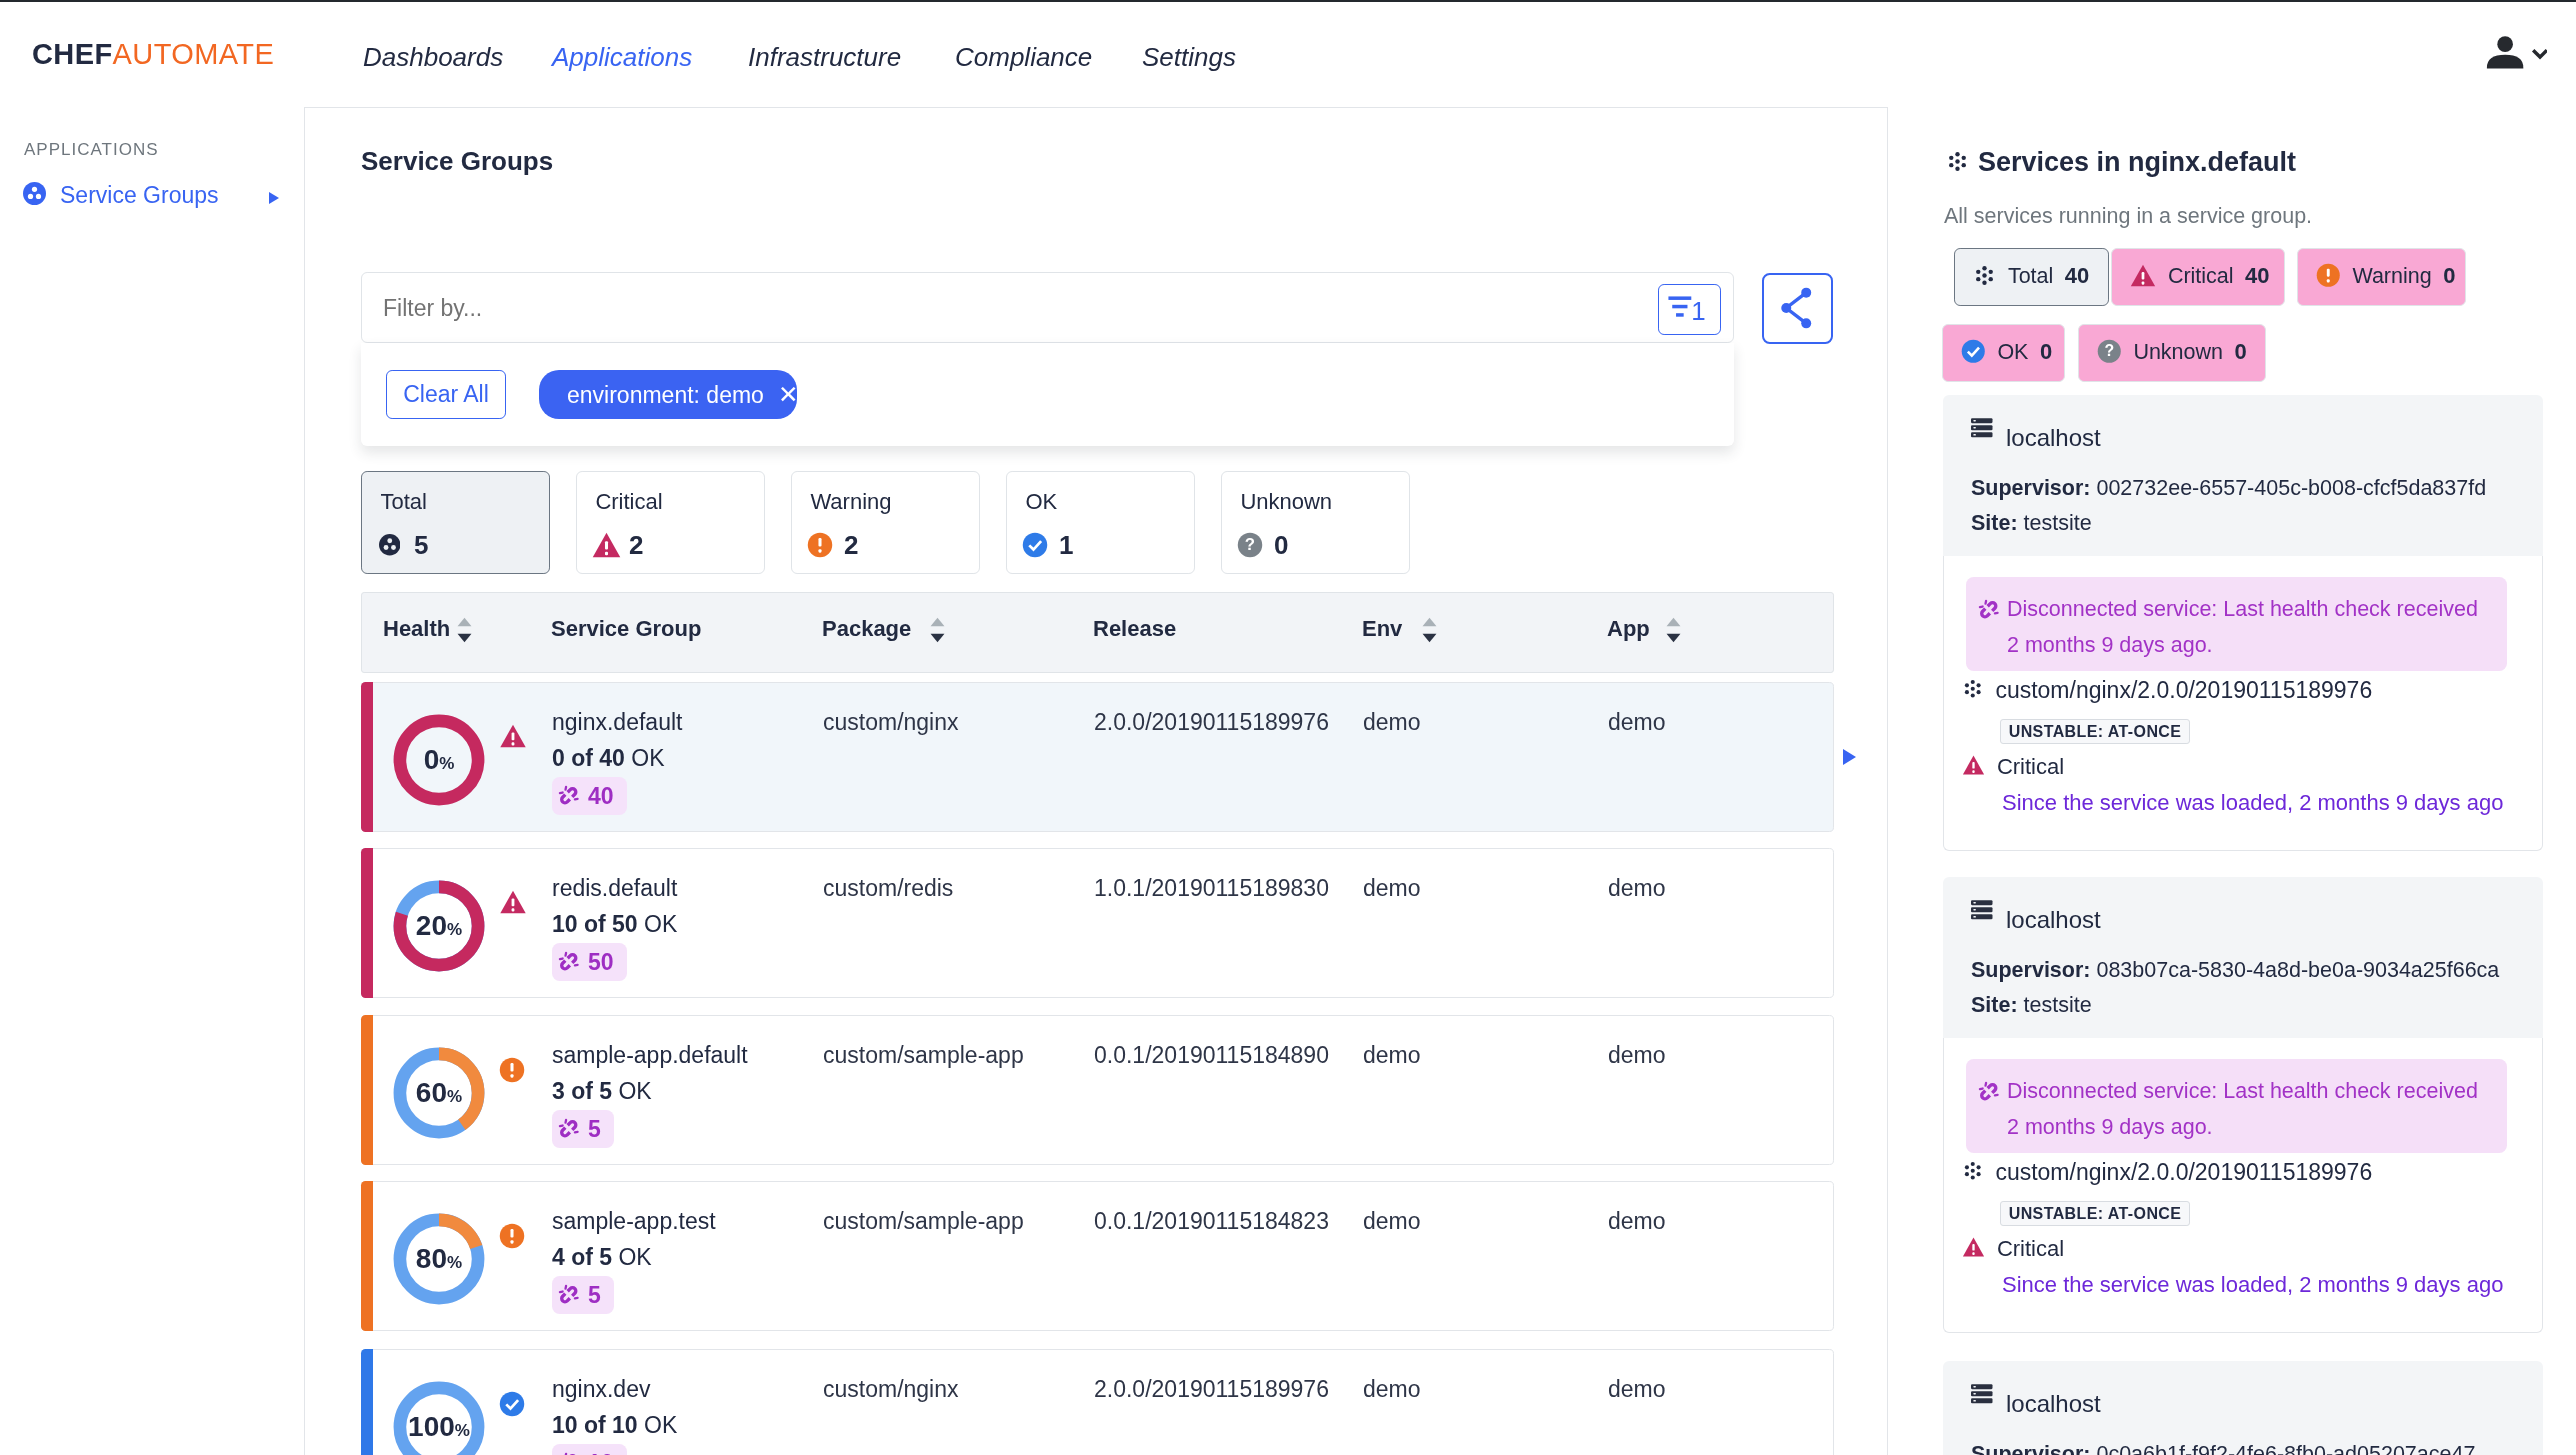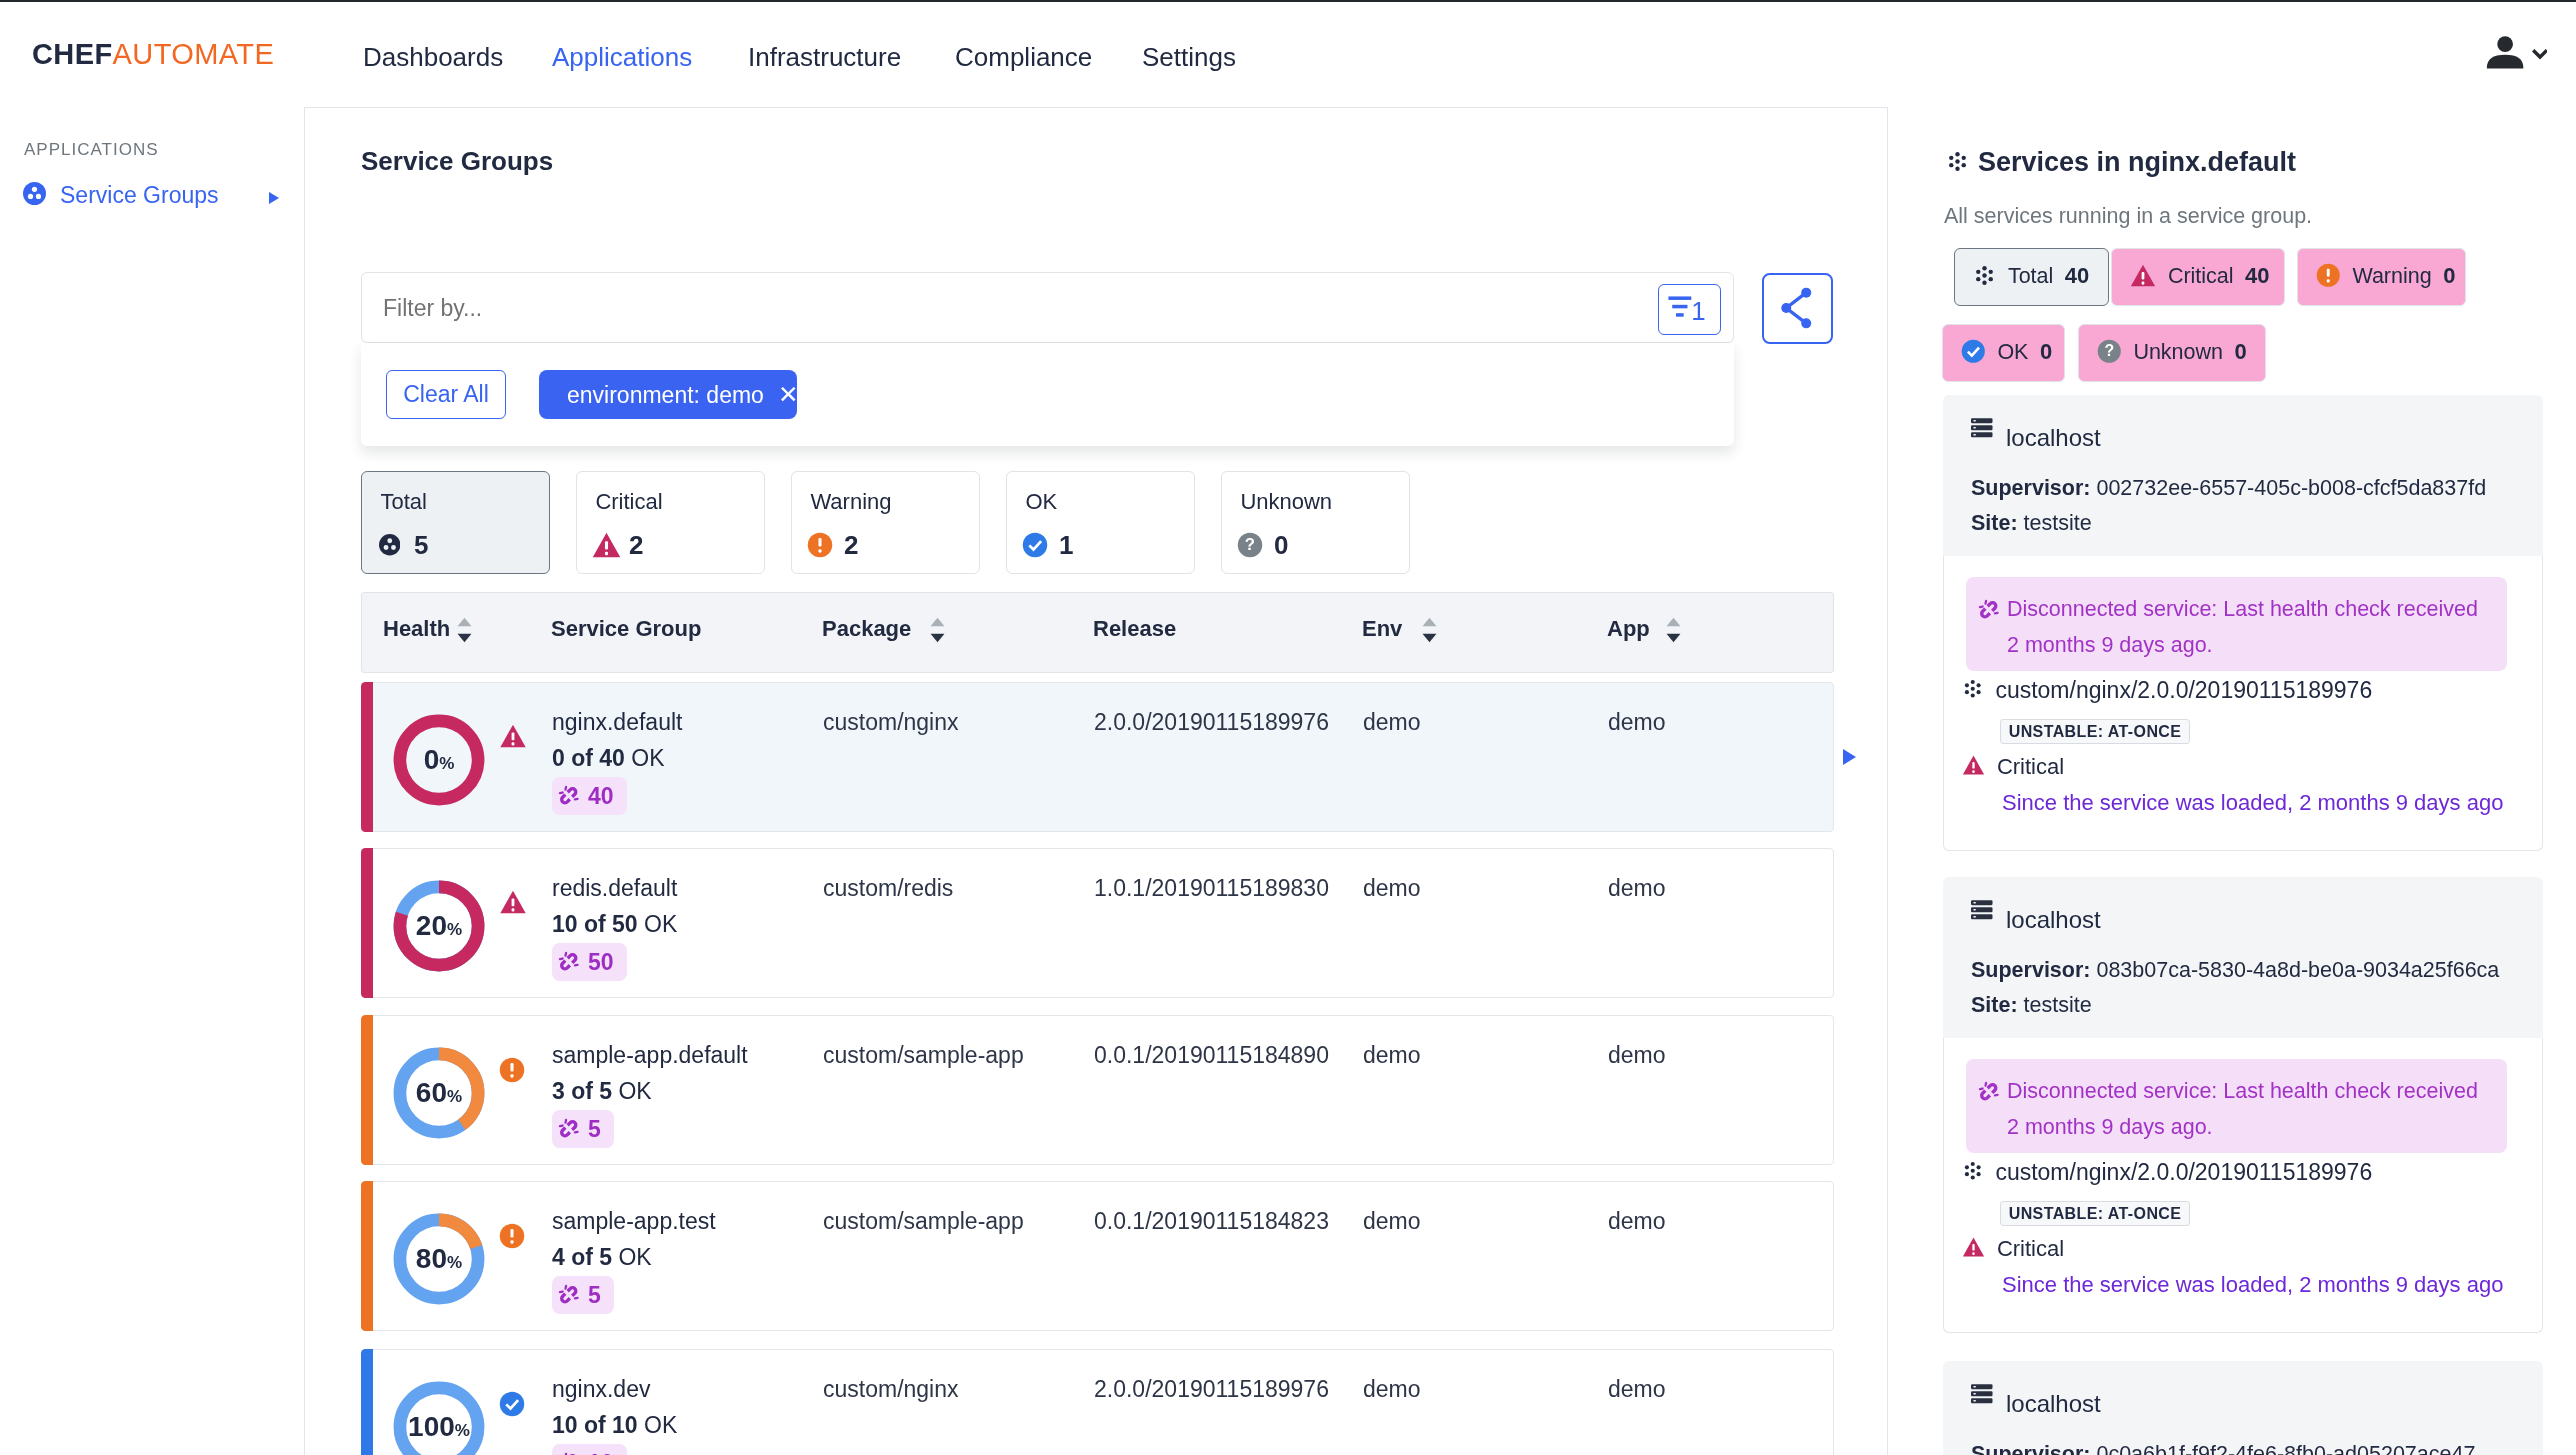--- a/index.html
+++ b/index.html
@@ -7,21 +7,21 @@
     font-family:"Liberation Sans", sans-serif; color:#23273C; }
   .abs { position:absolute; }
   #stage { position:relative; width:2576px; height:1455px; }
 
   
   #topbar { left:0; top:0; width:2576px; height:1.5px; background:#24292E; }
   #header { left:0; top:1.5px; width:2576px; height:106px; background:#fff; border-bottom:1.5px solid #E2E5E9; }
   #logo { left:32px; top:38px; font-size:29px; letter-spacing:0.4px; }
   #logo b { font-weight:700; color:#222A41; }
   #logo span { color:#F26722; }
-  .nav { top:42px; font-size:26px; color:#222A41; }
+  .nav { top:42px; font-size:26px; color:#222A41;font-style:italic; }
   .nav.active { color:#3864F2; }
   #usr { left:2486px; top:32px; }
 
   
   #sidebar { left:0; top:107px; width:305px; height:1348px; background:#fff; border-right:1.5px solid #E2E5E9; }
   #sb-label { left:24px; top:140px; font-size:17px; letter-spacing:1px; color:#6E767D; }
   #sb-link { left:23px; top:182px; font-size:23px; color:#3864F2; }
   #sb-caret { left:269px; top:192px; width:0; height:0; border-left:10px solid #3864F2; border-top:6.5px solid transparent; border-bottom:6.5px solid transparent; }
 
   
@@ -30,21 +30,21 @@
 
   #filterbox { left:361px; top:272px; width:1373px; height:71px; border:1.5px solid #E0E4E8; border-radius:6.1px; background:#fff; }
   #filter-ph { left:383px; top:295px; font-size:23px; color:#737373; }
   #filterbtn { left:1658px; top:284px; width:63px; height:51px; border:1.5px solid #3864F2; border-radius:6.1px; background:#fff; }
   #sharebtn  { left:1762px; top:273px; width:71px; height:71px; border:2.3px solid #3864F2; border-radius:7.7px; background:#fff; }
 
   #dropdown { left:361px; top:343px; width:1373px; height:103px; background:#fff; border-radius:0 0 6.1px 6.1px;
     box-shadow:0 6.1px 12.3px rgba(40,50,60,0.12); }
   #clearall { left:386px; top:370px; width:120px; height:49px; border:1.5px solid #3864F2; border-radius:6.1px;
     color:#3864F2; font-size:23px; text-align:center; line-height:46px; }
-  #chip { left:539px; top:370px; width:258px; height:49px; background:#3B63F2; border-radius:8px; color:#fff;
+  #chip { left:539px; top:370px; width:258px; height:49px; background:#3B63F2; border-radius:20px; color:#fff;
     font-size:23px; line-height:49px; padding-left:28px; white-space:nowrap; }
   #chip .x { display:inline-block; margin-left:14px; font-size:24.5px; font-weight:400; }
 
   .scard { top:471px; width:189px; height:103px; background:#fff; border:1.5px solid #E0E4E8; border-radius:6.1px; }
   .scard.sel { background:#EEF1F4; border-color:#6B7682; }
   .scard .lbl { position:absolute; left:18.4px; top:17px; font-size:22px; color:#222A41; }
   .scard .cnt { position:absolute; left:52px; top:58px; font-size:26px; font-weight:700; color:#222A41; }
   .scard svg { position:absolute; left:15.3px; top:60px; }
 
   #thead { left:361px; top:592px; width:1473px; height:81px; background:#F2F4F7; border:1.5px solid #E0E4E8; border-radius:3.1px; }

